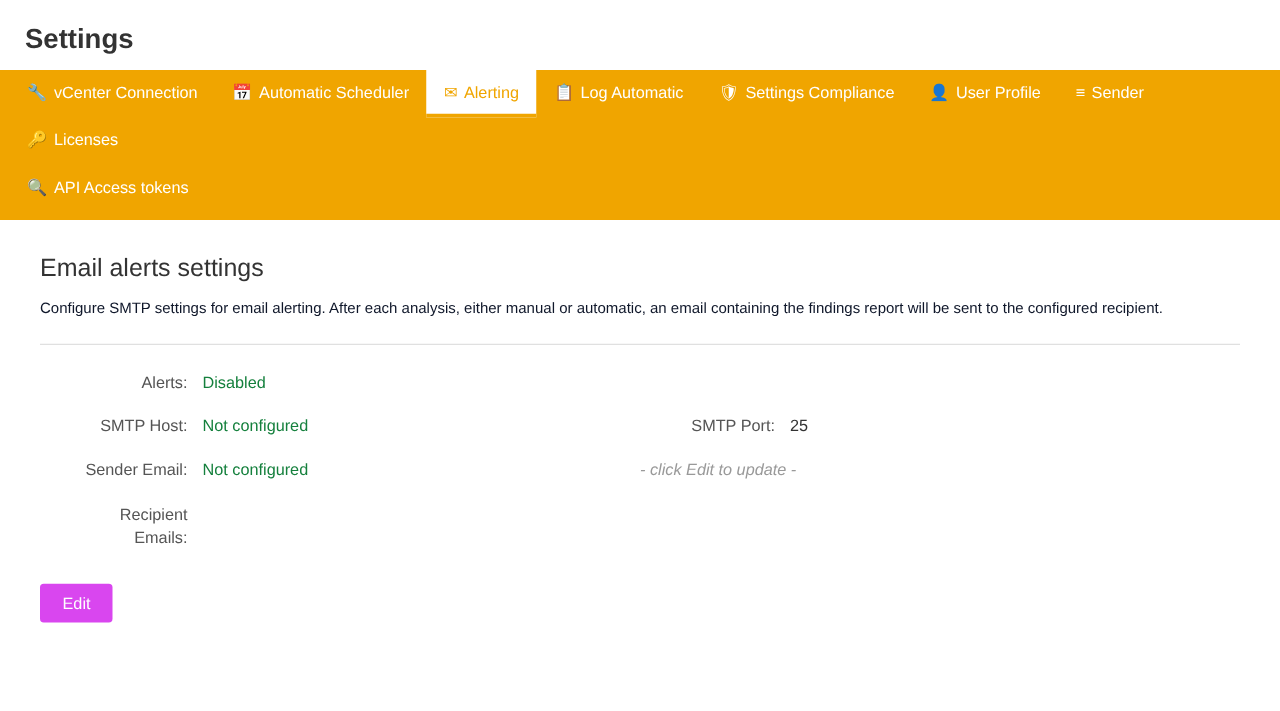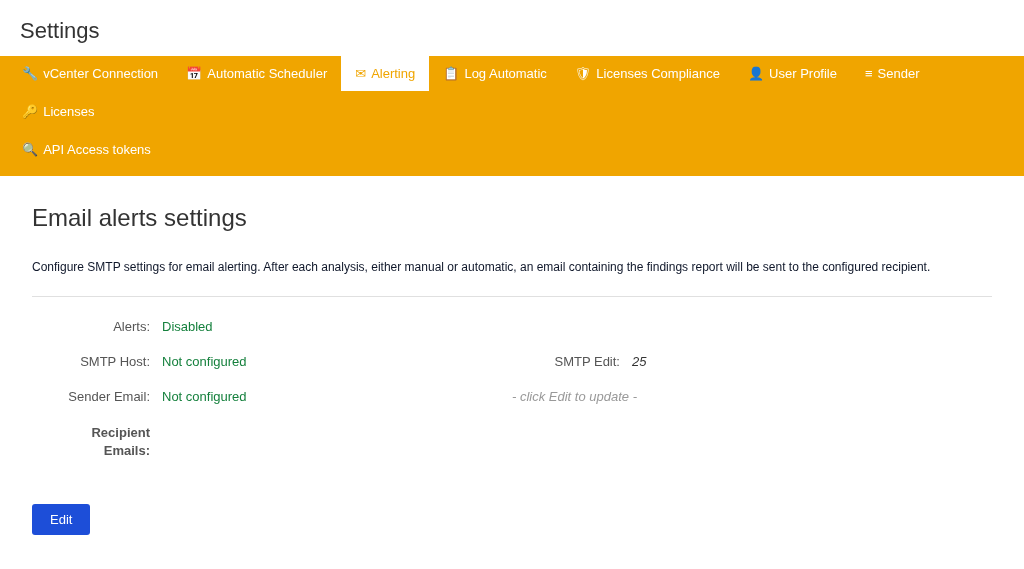--- a/index.html
+++ b/index.html
@@ -3,21 +3,21 @@
   <meta charset="utf-8">
   <style>
     * { box-sizing: border-box; margin: 0; padding: 0; }
     body { font-family: Arial, sans-serif; background: #f5f5f5; color: #333; font-size: 14px; }
 
     .page-wrapper { background: #fff; min-height: 569px; }
 
     .page-title {
       padding: 18px 20px 12px 20px;
       font-size: 22px;
-      font-weight: normal;
+      font-weight: bold;
       color: #333;
       background: #fff;
     }
 
     .nav-bar {
       background: #f0a500;
       display: flex;
       flex-wrap: wrap;
       padding: 0 8px;
     }
@@ -44,24 +44,24 @@
       font-size: 13px;
     }
 
     .content-area {
       background: #fff;
       padding: 28px 32px;
       margin: 0;
     }
 
     .section-title {
-      font-size: 24px;
+      font-size: 20px;
       font-weight: normal;
       color: #333;
-      margin-bottom: 26px;
+      margin-bottom: 10px;
     }
 
     .section-desc {
       font-size: 12px;
       color: #0f172a;
       margin-bottom: 20px;
       line-height: 1.5;
     }
 
     .divider {
@@ -92,28 +92,28 @@
       padding-top: 2px;
     }
 
     .field-value {
       color: #15803d;
       font-size: 13px;
       padding-top: 2px;
     }
 
     .edit-btn {
-      background: #1d4ed8;
+      background: #d946ef;
       color: #fff;
       border: none;
       padding: 8px 18px;
       font-size: 13px;
       cursor: pointer;
       border-radius: 3px;
-      margin-top: 26px;
+      margin-top: 10px;
     }
 
     .nav-row-2 {
       background: #f0a500;
       padding: 0 8px 4px 8px;
     }
   </style>
 </head>
 <body>
 
@@ -134,21 +134,21 @@
       <div class="nav-item active">
         <span class="nav-icon">✉</span>
         <span>Alerting</span>
       </div>
       <div class="nav-item">
         <span class="nav-icon">📋</span>
         <span>Log Automatic</span>
       </div>
       <div class="nav-item">
         <span class="nav-icon">🛡</span>
-        <span>Licenses Compliance</span>
+        <span>Settings Compliance</span>
       </div>
       <div class="nav-item">
         <span class="nav-icon">👤</span>
         <span>User Profile</span>
       </div>
       <div class="nav-item">
         <span class="nav-icon">≡</span>
         <span>Sender</span>
       </div>
       <div class="nav-item">
@@ -178,40 +178,40 @@
       <div class="form-half"></div>
     </div>
 
     
     <div class="form-row">
       <div class="form-half">
         <span class="field-label">SMTP Host:</span>
         <span class="field-value">Not configured</span>
       </div>
       <div class="form-half">
-        <span class="field-label" style="min-width:120px; text-align:right;">SMTP Edit:</span>
-        <span class="field-value" style="color:#333;font-style:italic;">25</span>
+        <span class="field-label" style="min-width:120px; text-align:right;">SMTP Port:</span>
+        <span class="field-value" style="color:#333;">25</span>
       </div>
     </div>
 
     
     <div class="form-row">
       <div class="form-half">
         <span class="field-label">Sender Email:</span>
         <span class="field-value">Not configured</span>
       </div>
       <div class="form-half">
         <span class="field-value" style="color:#999; font-style:italic;">- click Edit to update -</span>
       </div>
     </div>
 
     
     <div class="form-row">
       <div class="form-half">
-        <span class="field-label" style="line-height:1.4;font-weight:bold;">Recipient<br>Emails:</span>
+        <span class="field-label" style="line-height:1.4;">Recipient<br>Emails:</span>
         <span class="field-value"></span>
       </div>
       <div class="form-half"></div>
     </div>
 
     <button class="edit-btn">Edit</button>
   </div>
 </div>
 
 </body></html>

